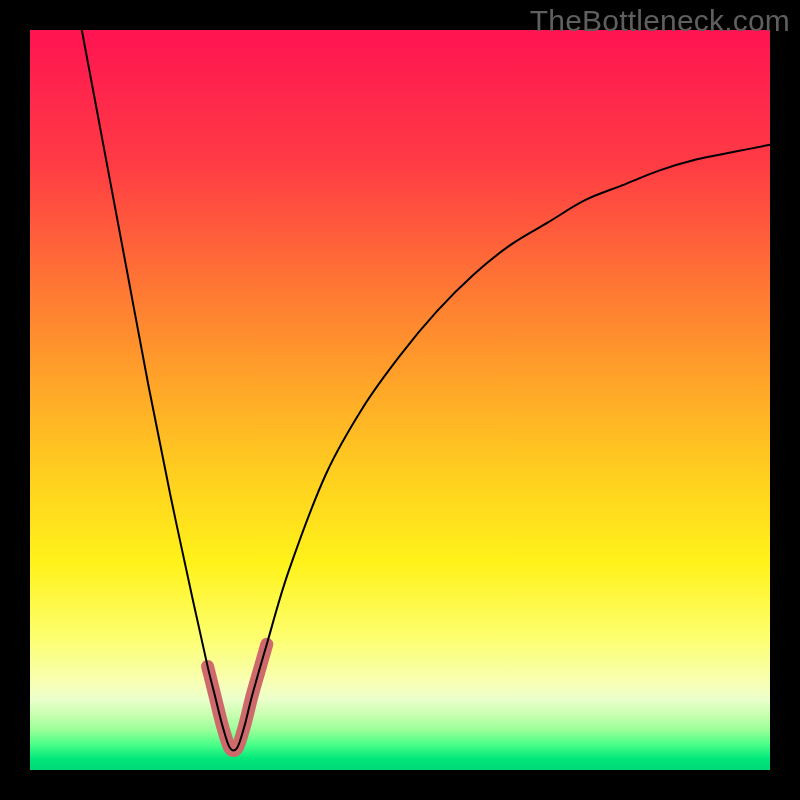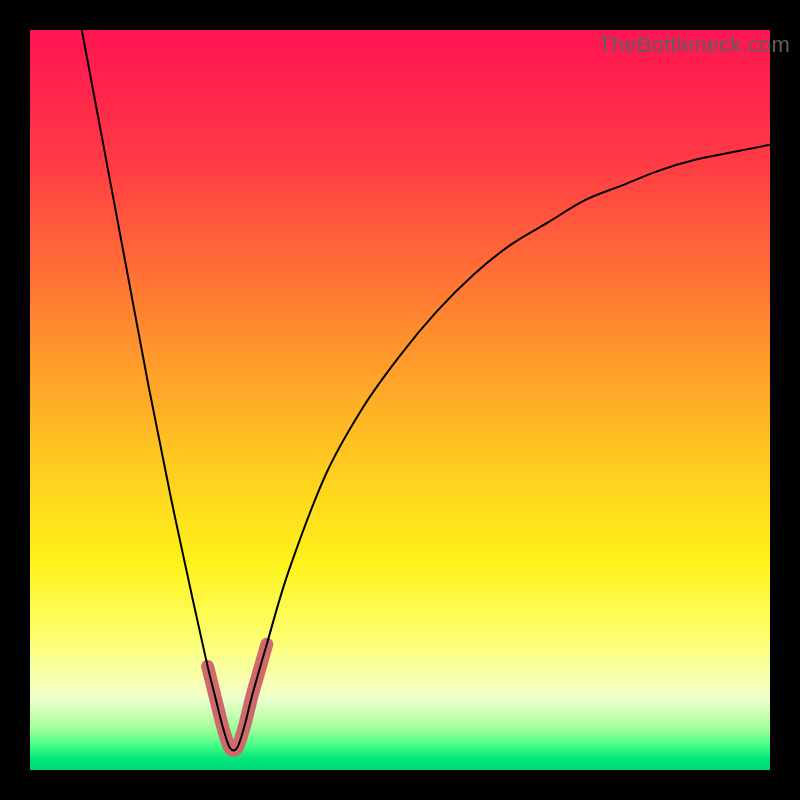--- a/index.html
+++ b/index.html
@@ -14,25 +14,24 @@
   .frame {
     position: absolute;
     inset: 0;
     background: #000;
   }
   .watermark {
     position: absolute;
     top: 4px;
     right: 10px;
     color: #5f5f5f;
-    font-size: 22px;
+    font-size: 30px;
     font-weight: 400;
     letter-spacing: 0.2px;
     z-index: 10;
-    margin-top: 28px;
   }
   svg {
     position: absolute;
     left: 30px;
     top: 30px;
   }
 </style>
 </head>
 <body>
 

